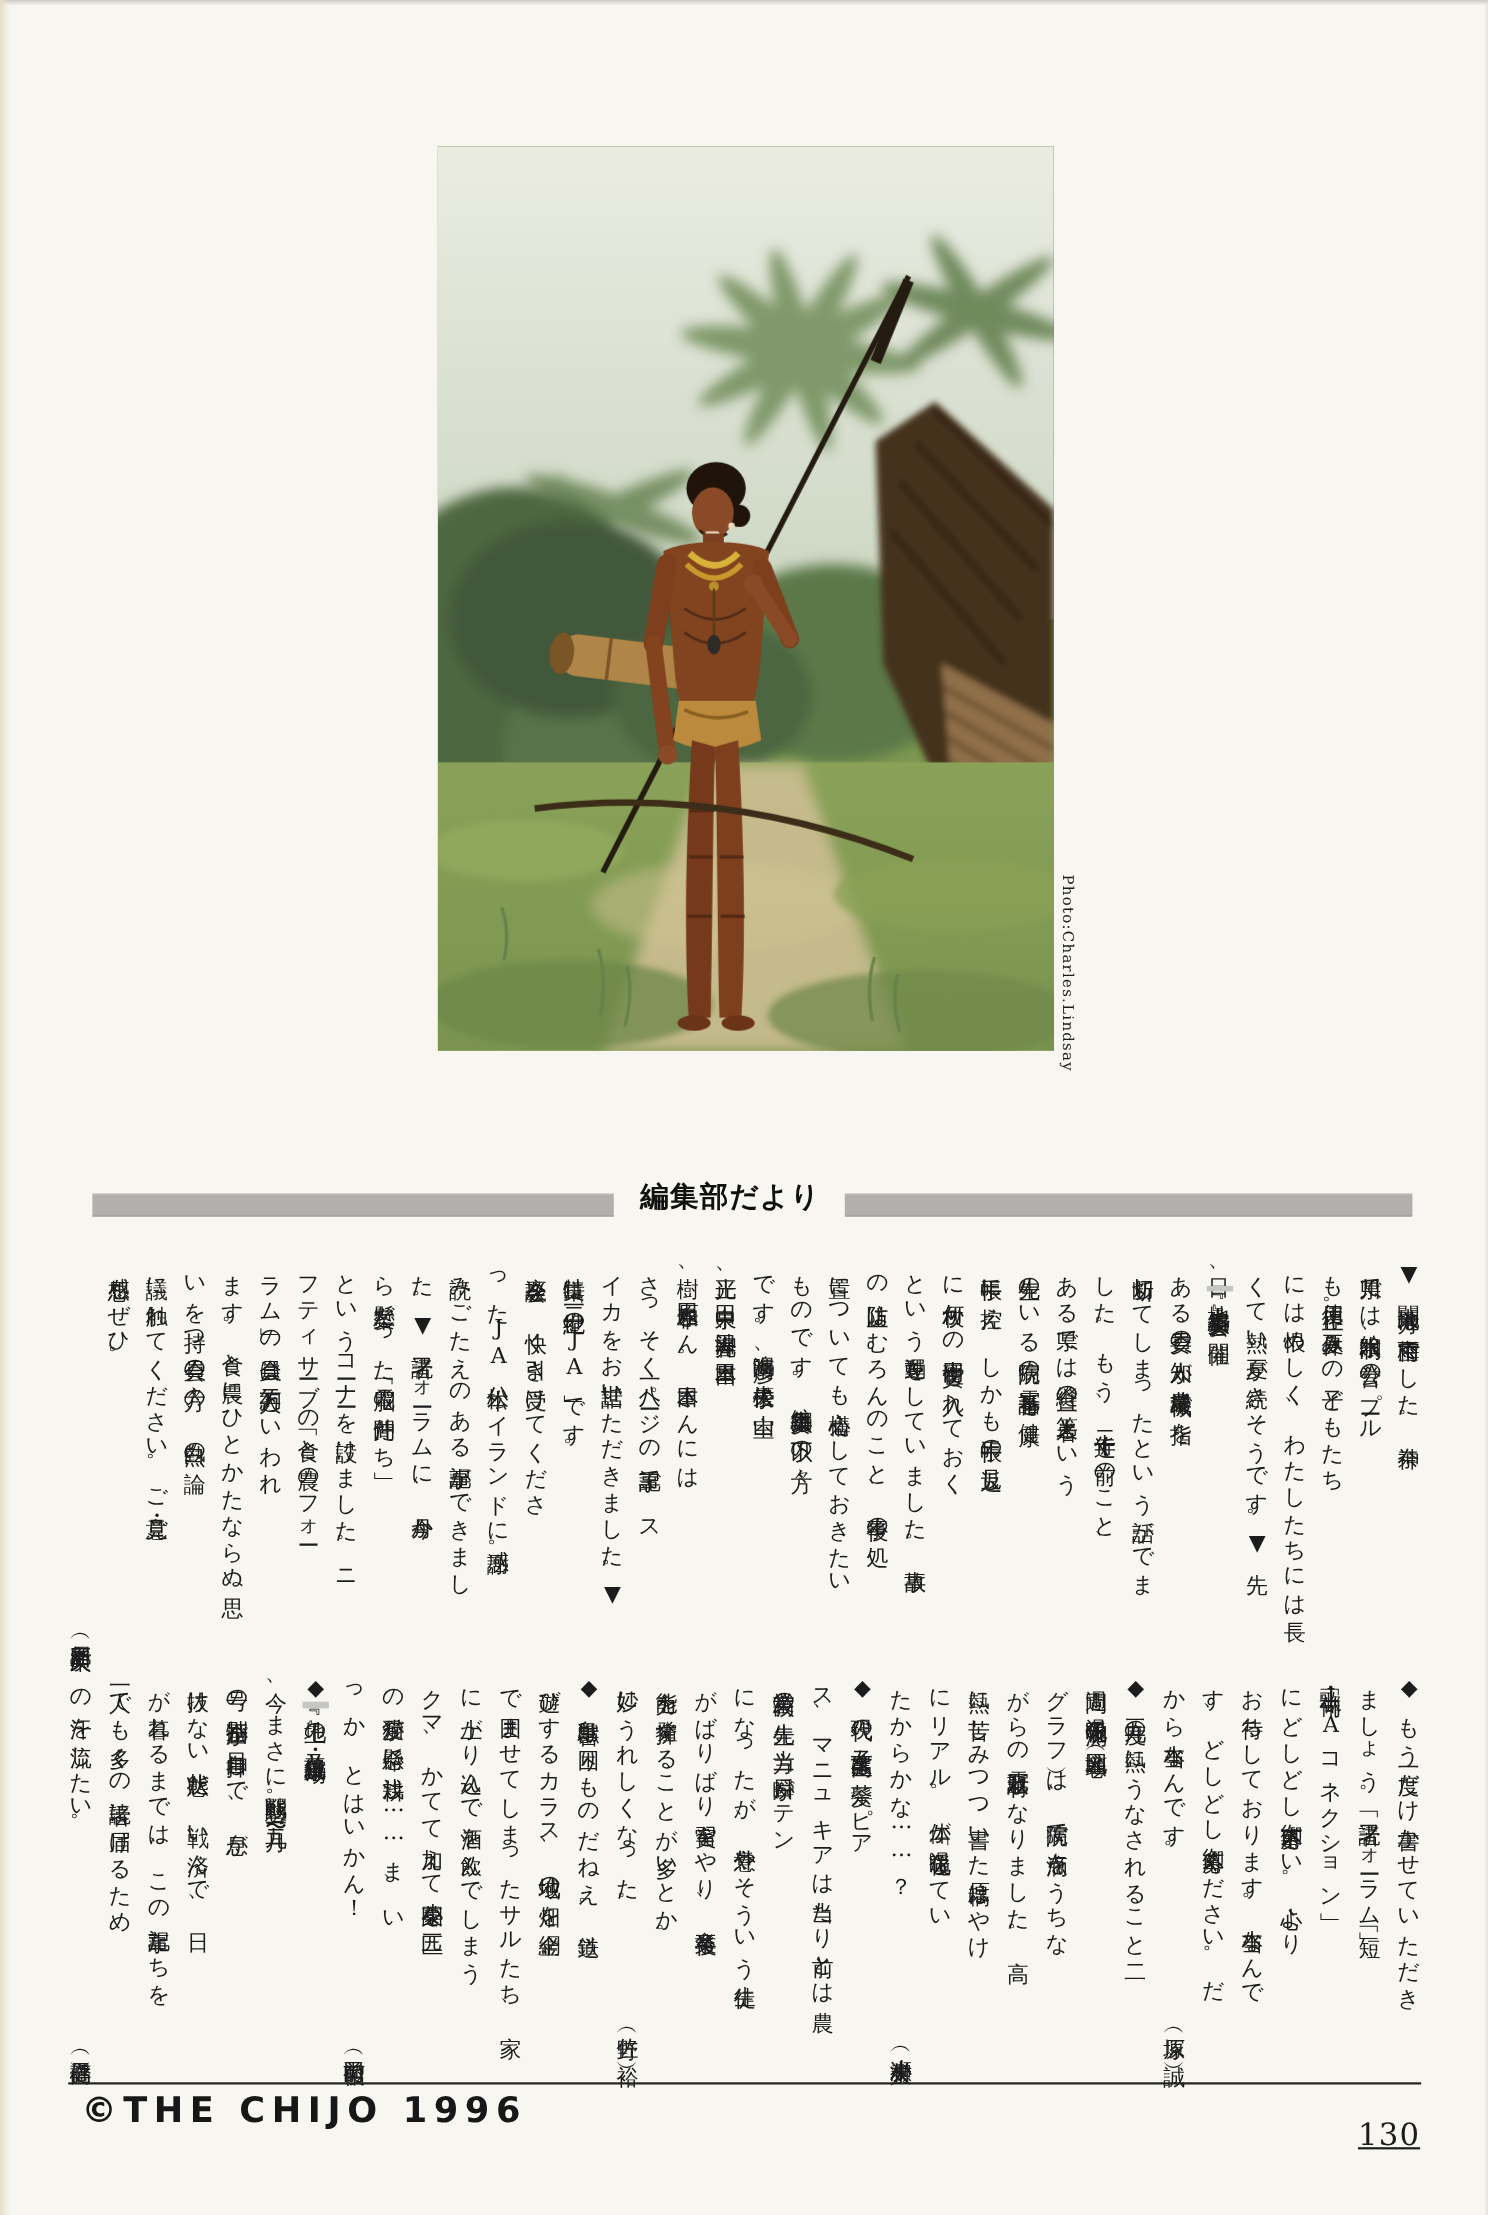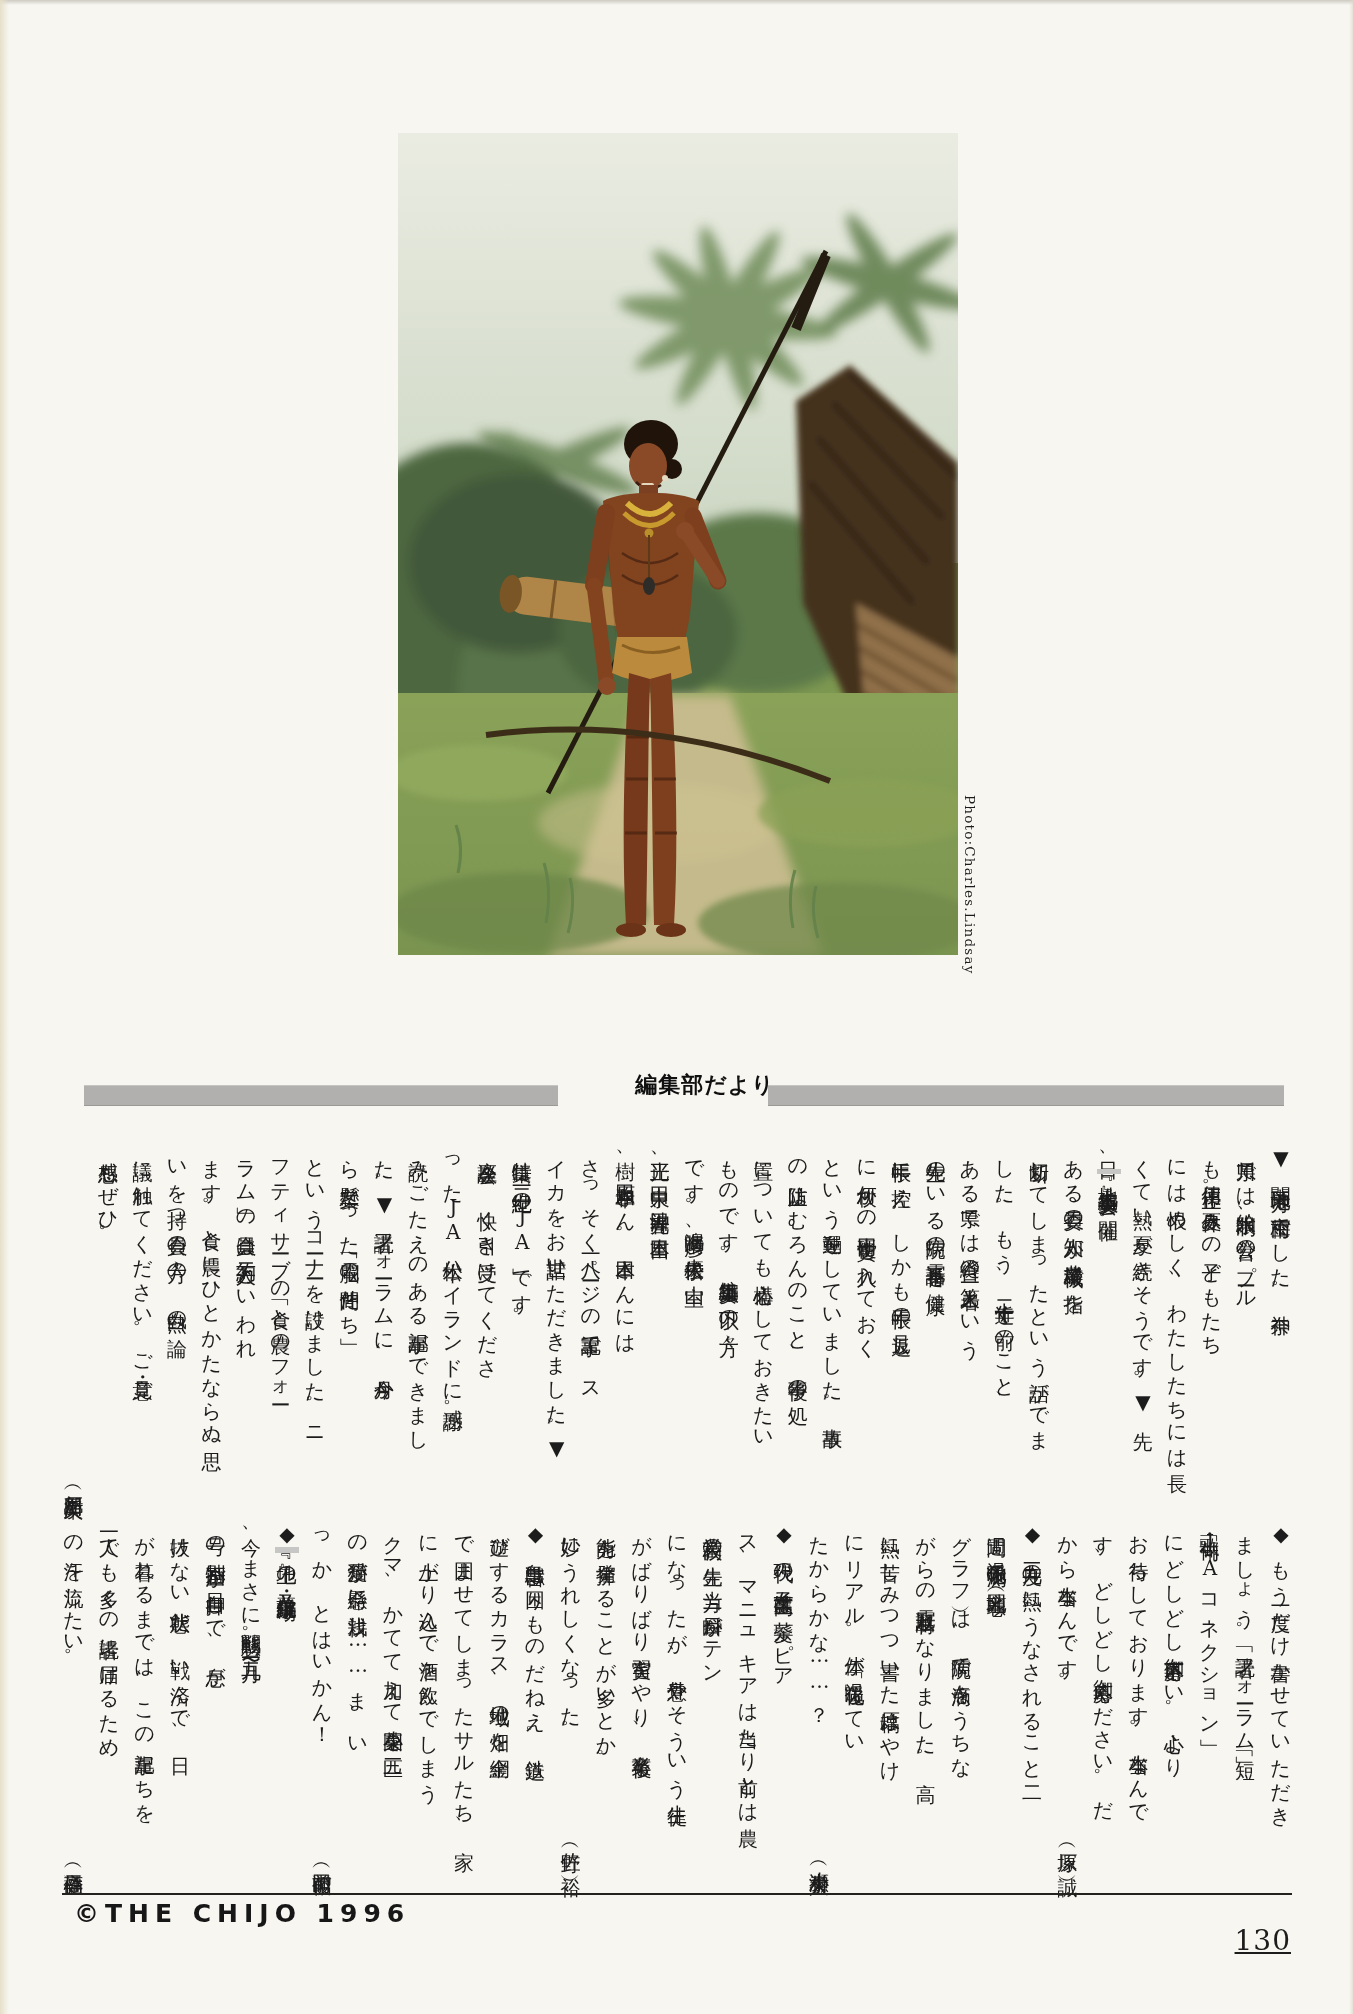--- a/index.html
+++ b/index.html
@@ -27,23 +27,22 @@
     font-family:"DejaVu Serif","Liberation Serif",serif;
     font-size:13.5px;letter-spacing:1.2px;color:#1b1b1b;white-space:nowrap;
   }
   .bar{position:absolute;height:21px;top:1085px;background:#b1b0ae;
     box-shadow:inset 0 1px 0 #c6c5c2, inset 0 -1px 0 #9a9995;}
   .bar.left{left:84px;width:474px;}
   .bar.right{left:768px;width:516px;}
   .section-title{
     position:absolute;left:558px;top:1070px;width:212px;text-align:center;
     font-family:"DejaVu Sans","Liberation Sans",sans-serif;
-    font-weight:bold;font-size:22px;color:#101010;letter-spacing:1px;
+    font-weight:bold;font-size:26px;color:#101010;letter-spacing:1px;
     white-space:nowrap;
-    margin-left:41px;
   }
 
   .text-section{
     position:absolute;left:62px;width:1230px;height:342px;
     display:flex;flex-direction:row-reverse;justify-content:space-between;
   }
   #text-section-1{top:1146px;}
   #text-section-2{top:1522px;}
   .tcol{
     writing-mode:vertical-rl;text-orientation:upright;
@@ -53,21 +52,21 @@
     color:#1c1c1c;white-space:nowrap;
   }
   .tcol.with-author{justify-content:space-between;}
   .tcol .hl{background:#c6c6c4;}
   .tcol-author{display:inline-block;}
 
   .footer-rule{position:absolute;left:62px;top:1893px;width:1230px;height:2px;background:#23221f;}
   .footer-copyright{
     position:absolute;left:74px;top:1899px;
     font-family:"DejaVu Sans","Liberation Sans",sans-serif;
-    font-weight:bold;font-size:25px;letter-spacing:6px;color:#171717;
+    font-weight:bold;font-size:32px;letter-spacing:6px;color:#171717;
     white-space:nowrap;
   }
   .page-number{
     position:absolute;right:62px;top:1924px;
     font-family:"DejaVu Serif","Liberation Serif",serif;
     font-size:28px;color:#1c1c1c;letter-spacing:1px;text-decoration:underline;
   }
 </style>
 </head>
 <body>

